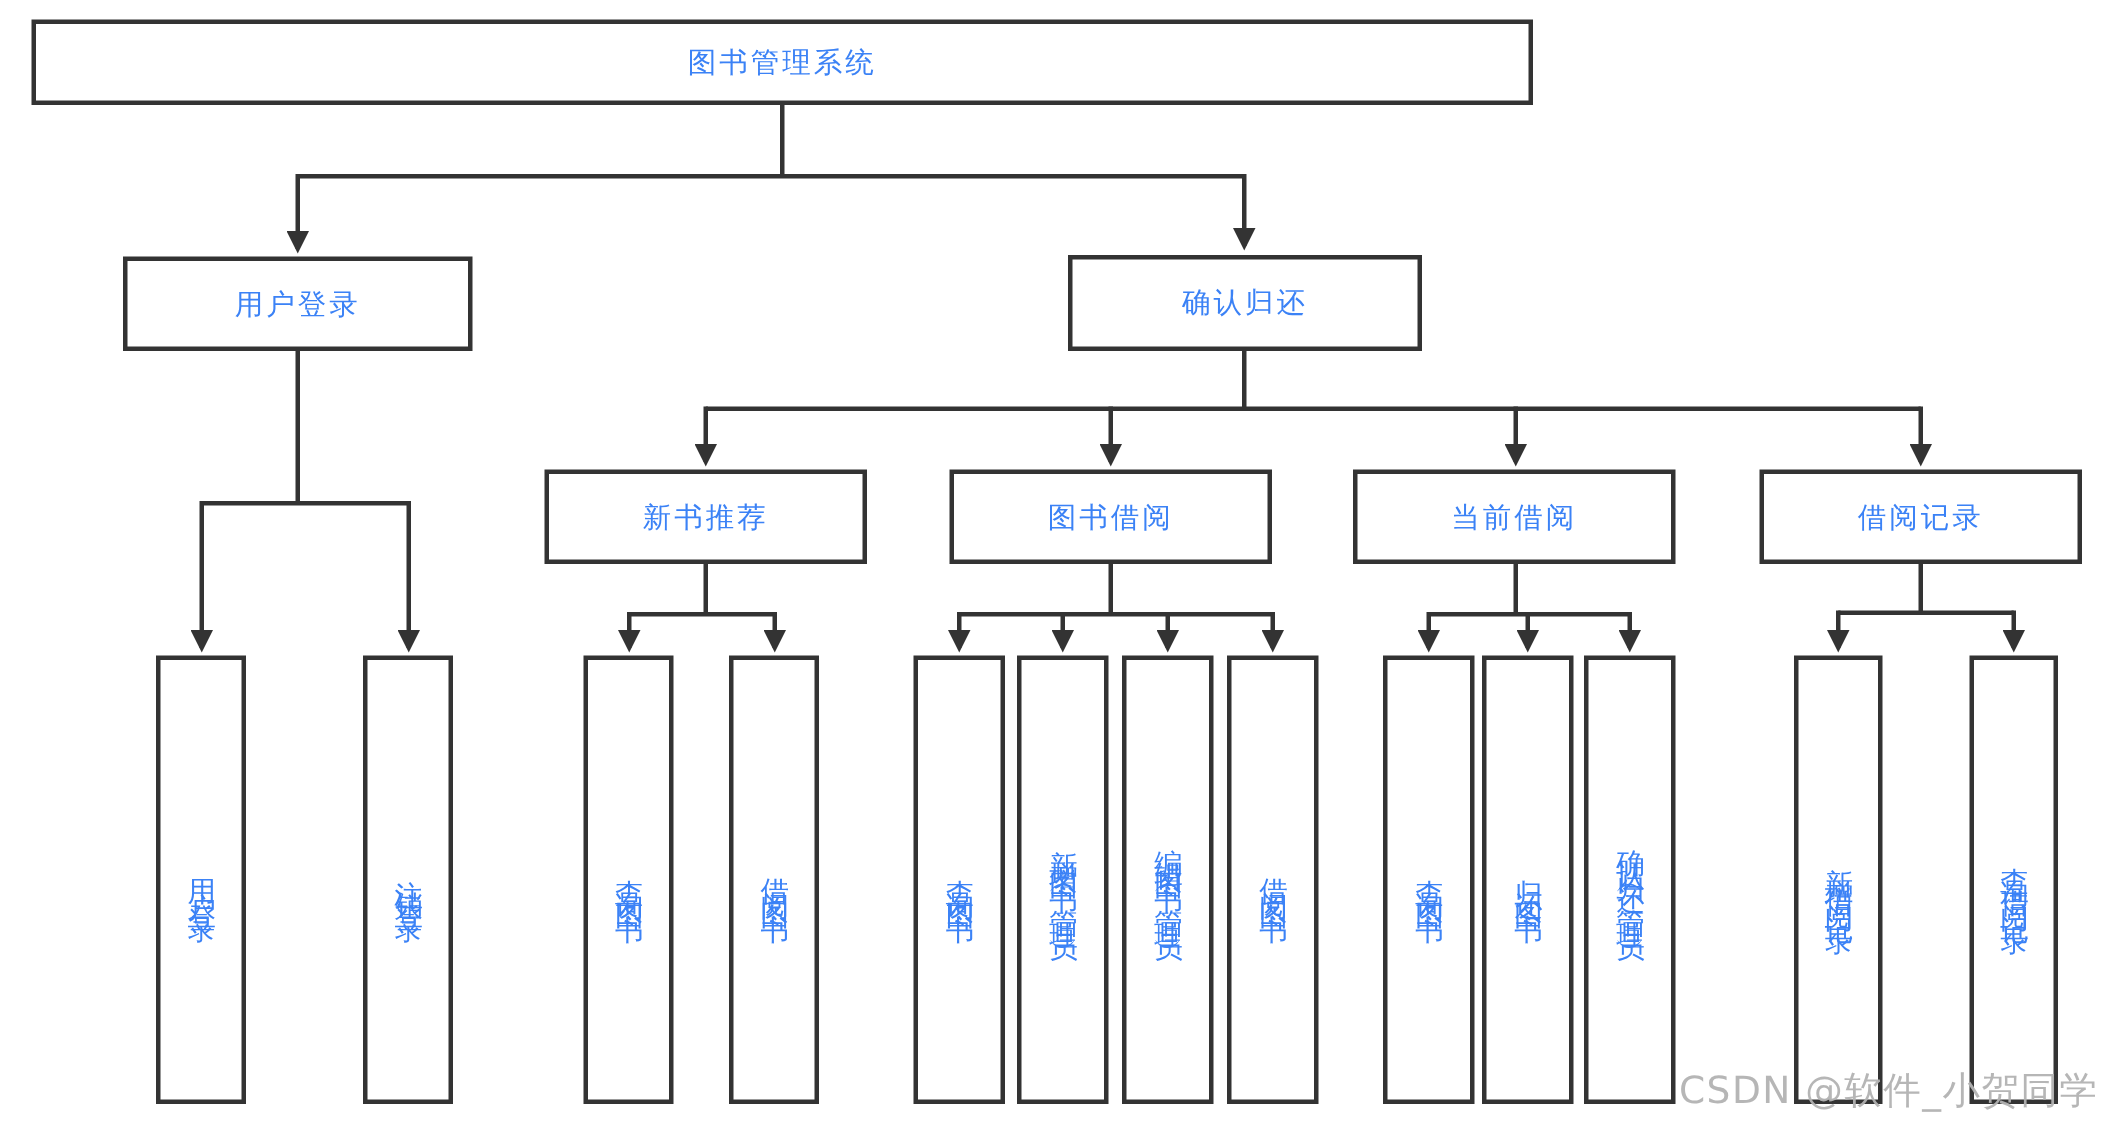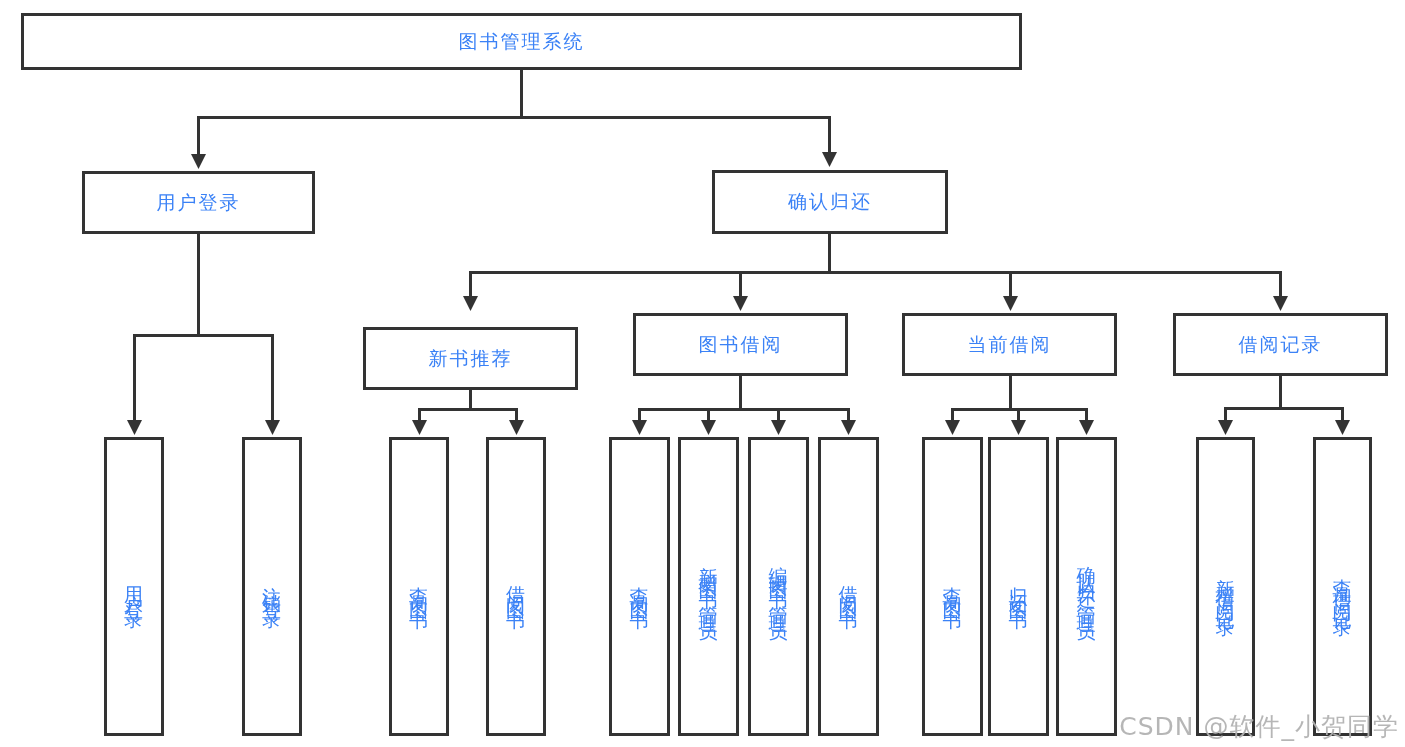--- a/index.html
+++ b/index.html
@@ -103,21 +103,21 @@
     <span>图书管理系统</span>
   </div>
 
   <div class="box" style="left:82px;top:171px;width:233px;height:63px">
     <span>用户登录</span>
   </div>
   <div class="box" style="left:712px;top:170px;width:236px;height:64px">
     <span>确认归还</span>
   </div>
 
-  <div class="box" style="left:363px;top:327px;width:215px;height:63px">
+  <div class="box" style="left:363px;top:313px;width:215px;height:63px">
     <span>新书推荐</span>
   </div>
   <div class="box" style="left:902px;top:313px;width:215px;height:63px">
     <span>当前借阅</span>
   </div>
   <div class="box" style="left:633px;top:313px;width:215px;height:63px">
     <span>图书借阅</span>
   </div>
   <div class="box" style="left:1173px;top:313px;width:215px;height:63px">
     <span>借阅记录</span>

